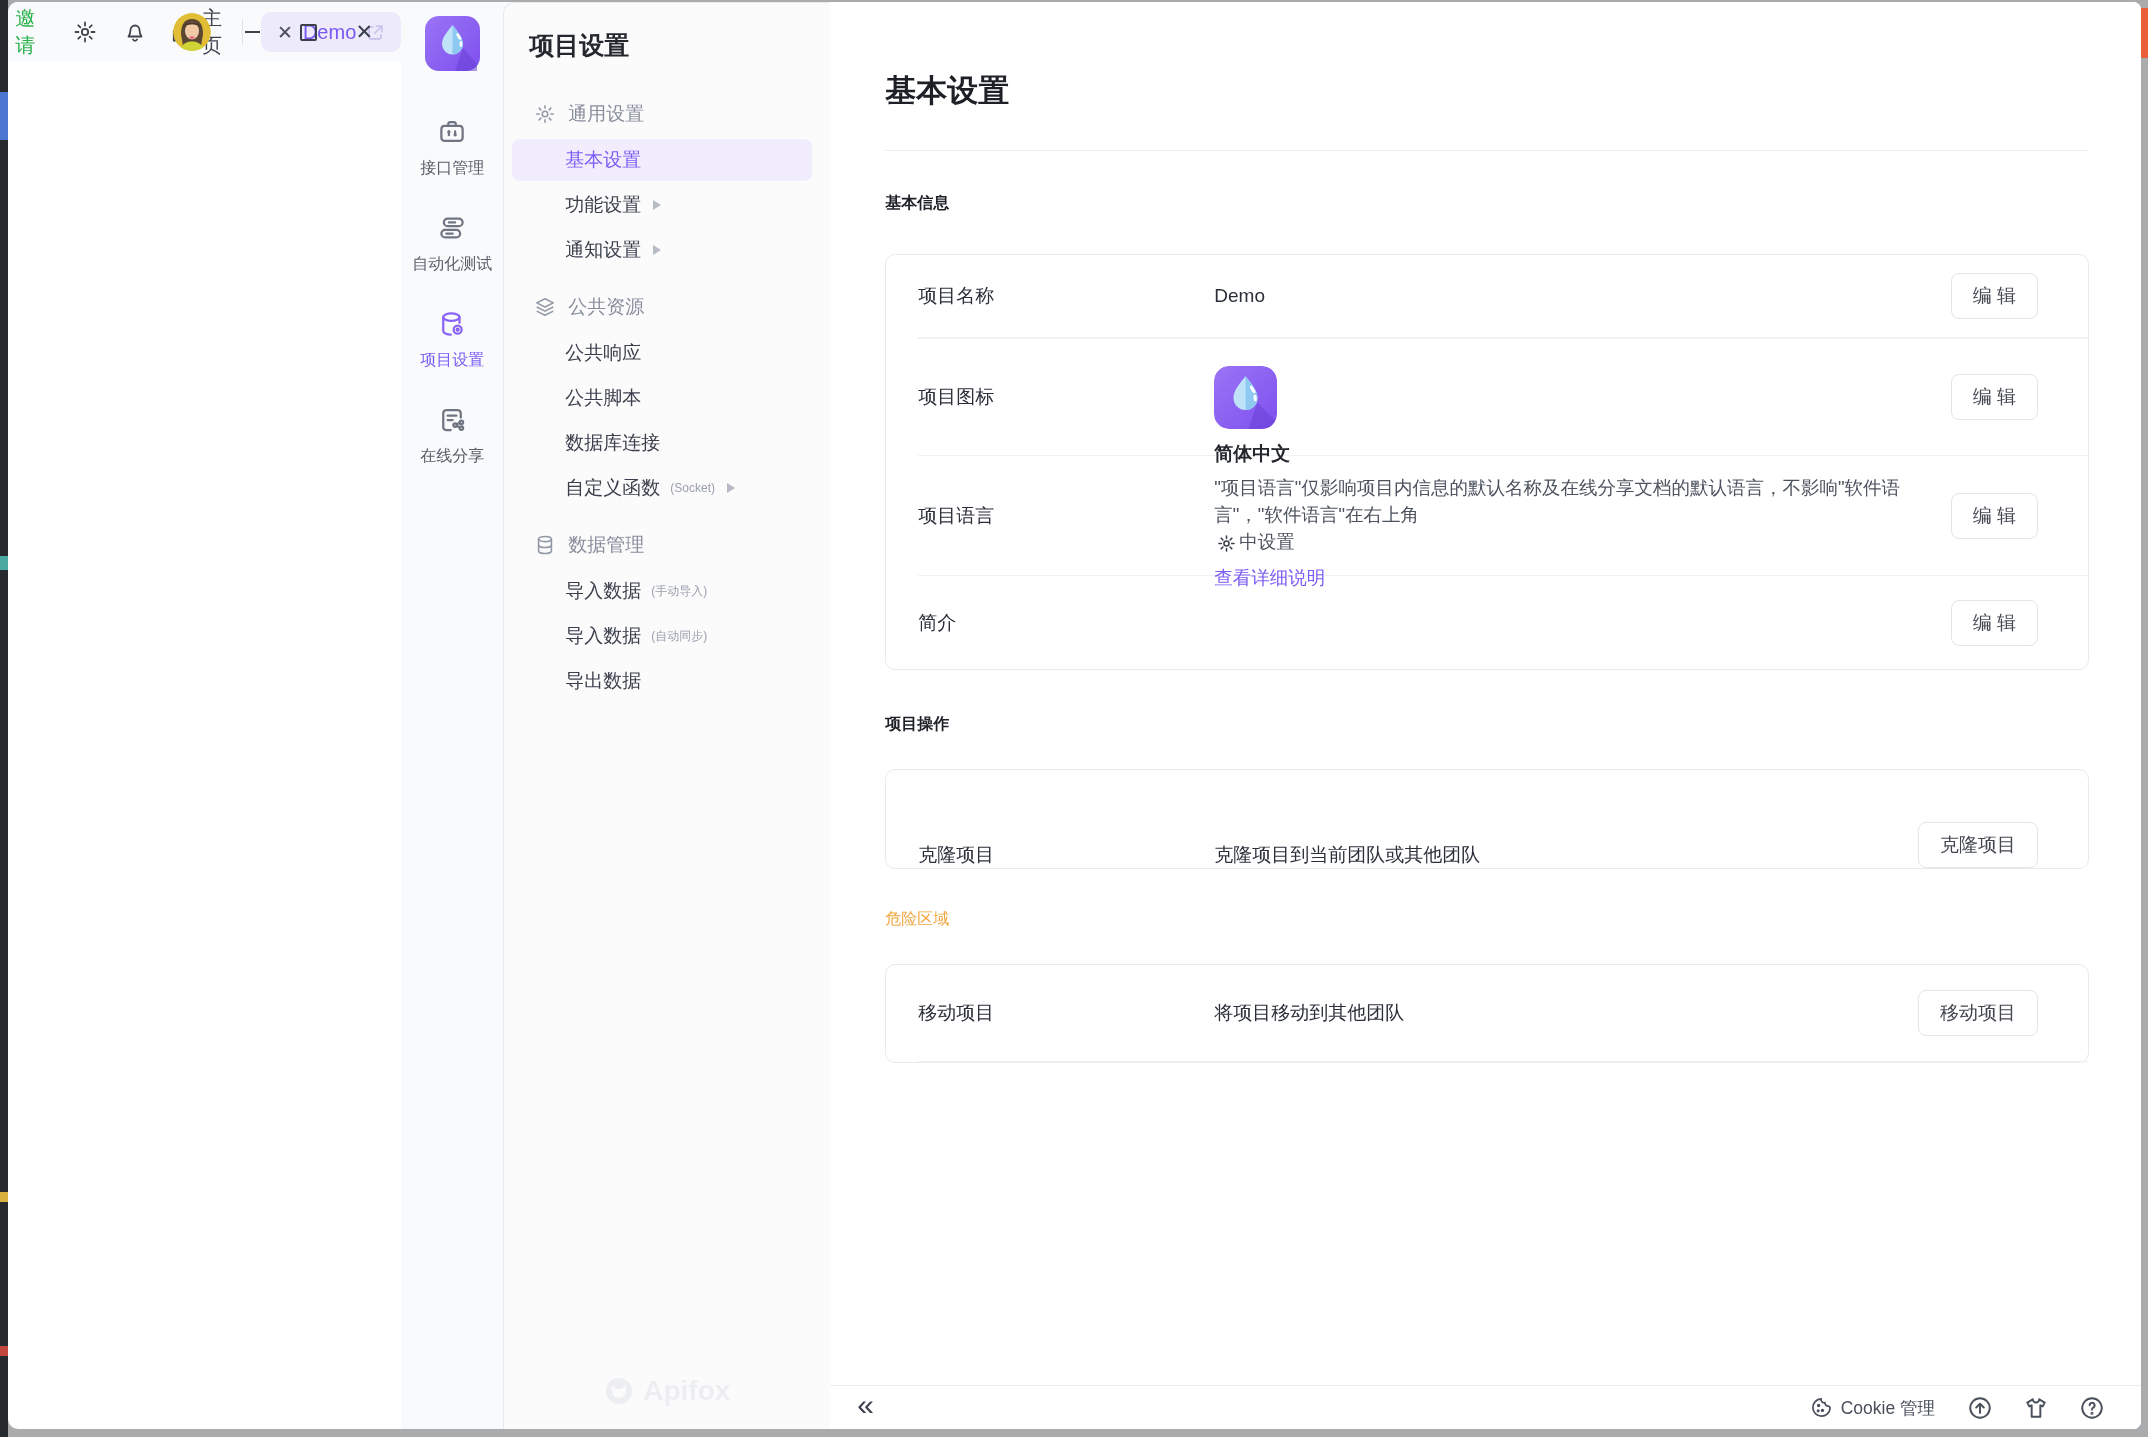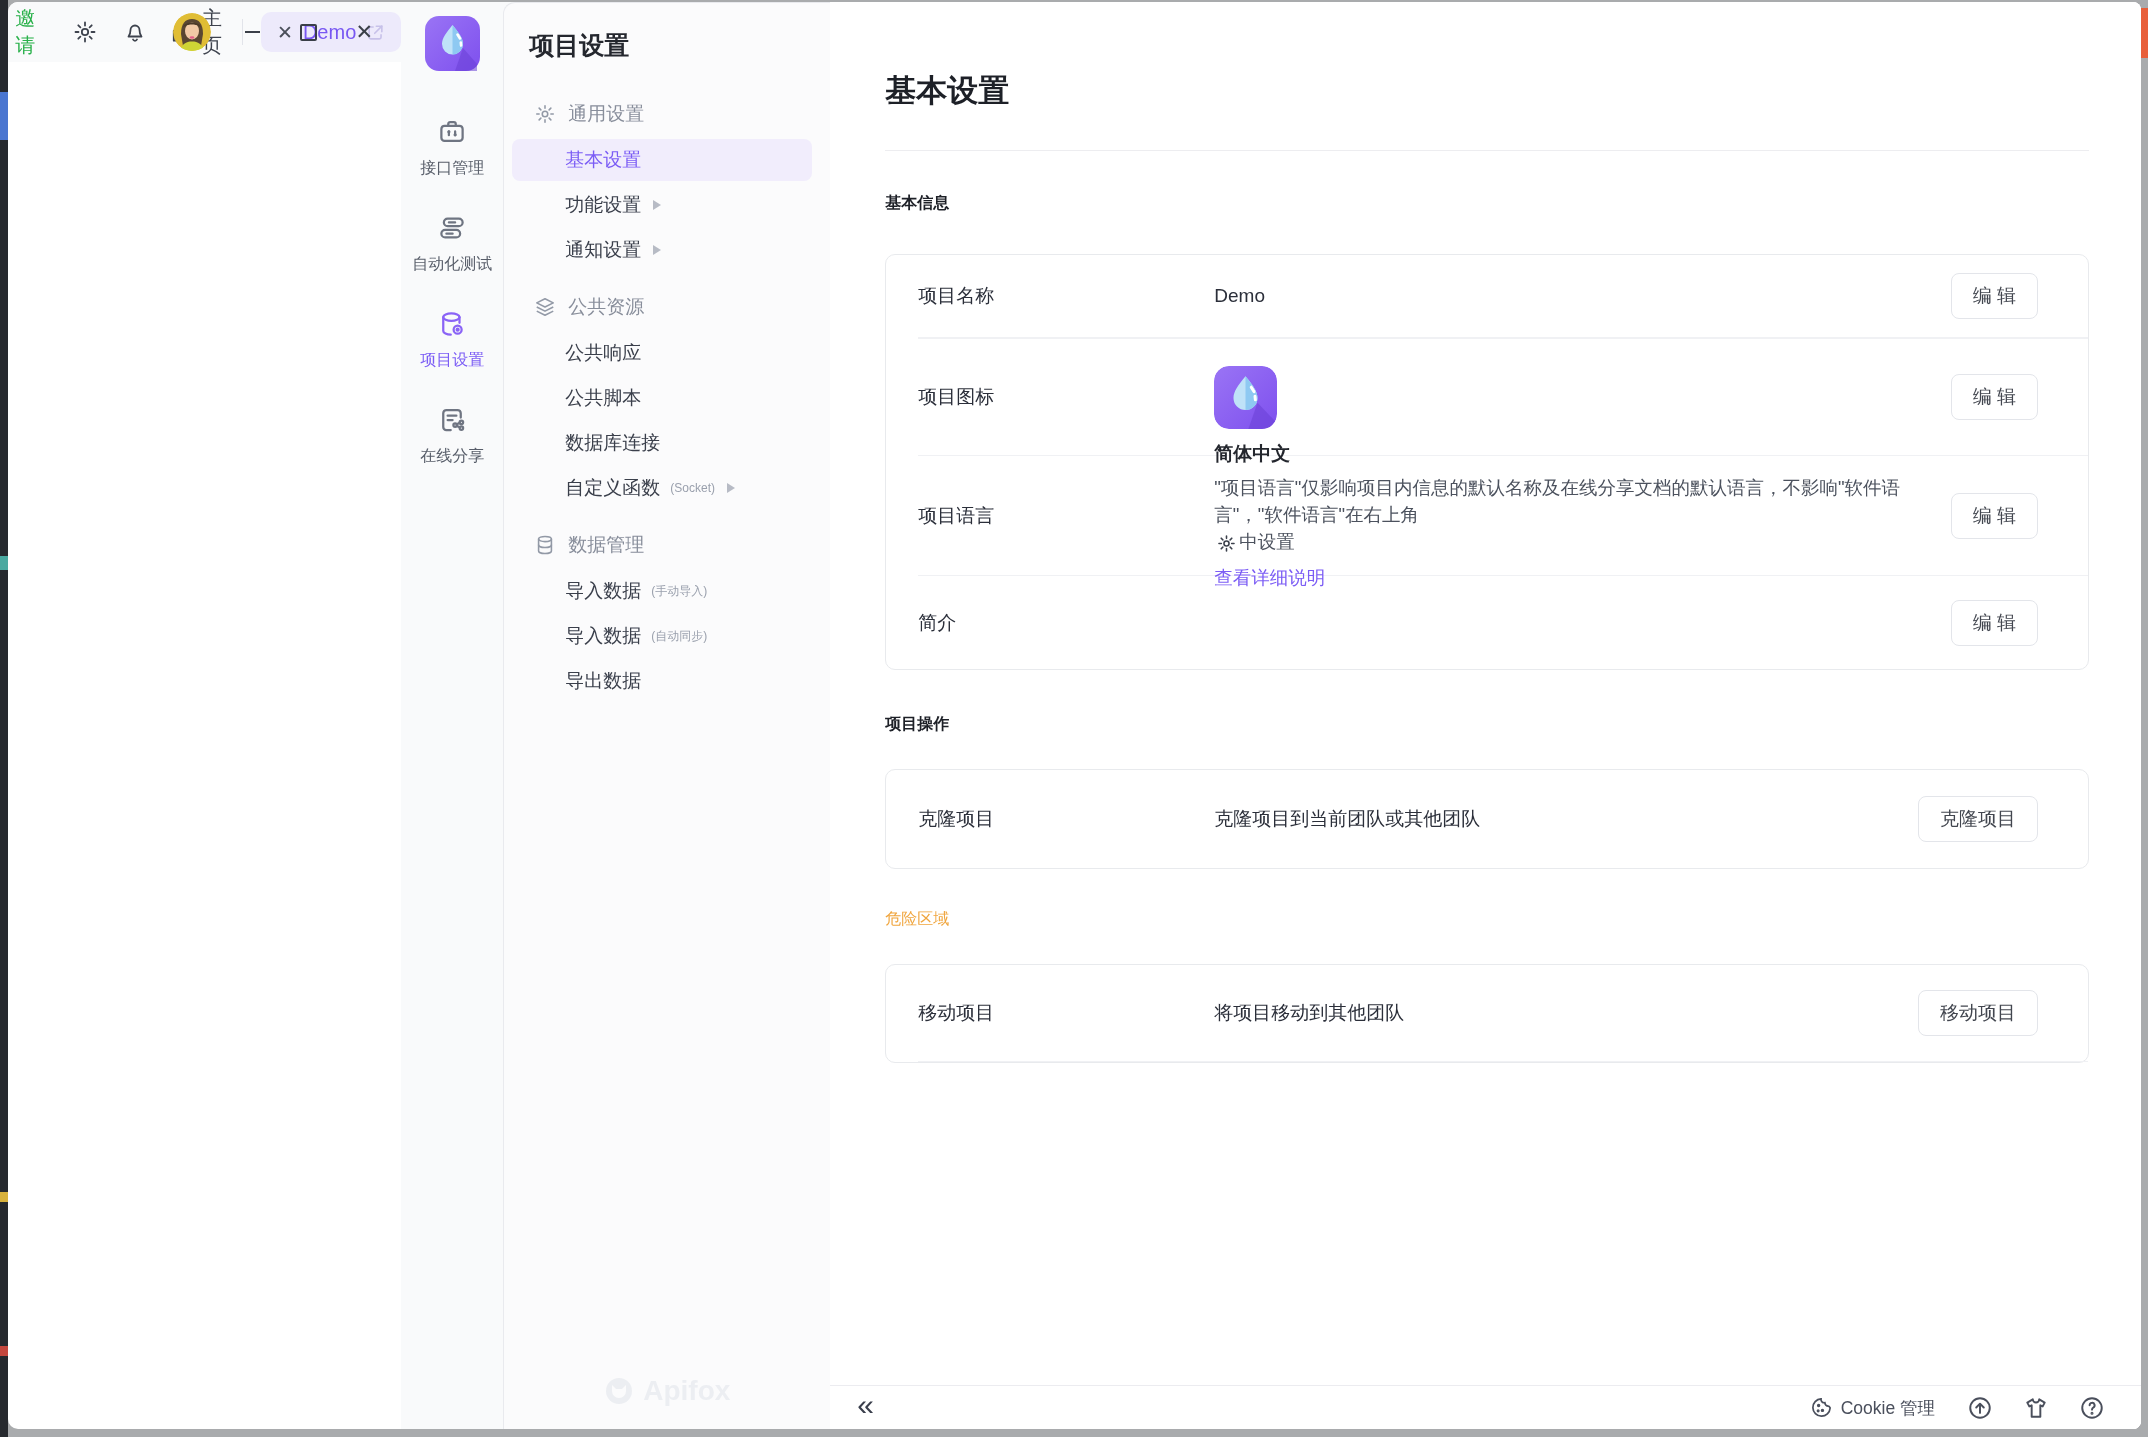--- a/index.html
+++ b/index.html
@@ -396,21 +396,21 @@
 
           <div class="row" style="height:93px;">
             <span class="lbl">简介</span>
             <span class="val"></span>
             <span class="act"><button class="btn">编 辑</button></span>
           </div>
         </div>
 
         <div class="sect-title" style="margin-top:44px;">项目操作</div>
         <div class="card" style="margin-top:34px;">
-          <div class="row" style="height:98px;">
+          <div class="row" style="height:98px;align-items:flex-end;">
             <span class="lbl">克隆项目</span>
             <span class="val">克隆项目到当前团队或其他团队</span>
             <span class="act"><button class="btn">克隆项目</button></span>
           </div>
         </div>
 
         <div class="sect-title orange" style="margin-top:40px;">危险区域</div>
         <div class="card" style="margin-top:34px;">
           <div class="row" style="height:96px;">
             <span class="lbl">移动项目</span>

